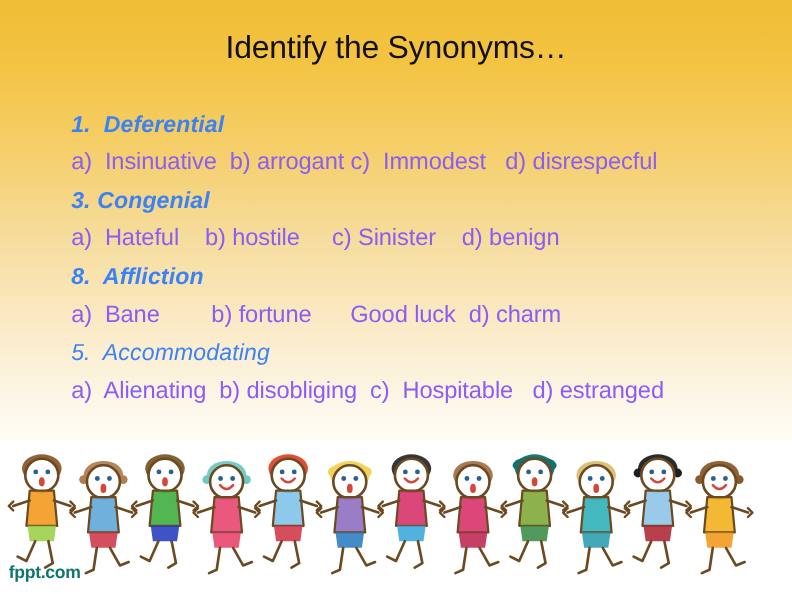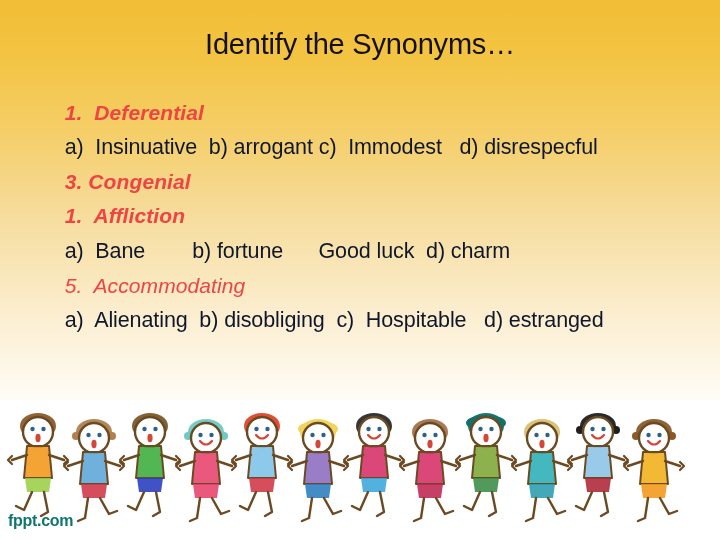--- a/index.html
+++ b/index.html
@@ -63,32 +63,32 @@
     width: 676px;
   }
   .line {
     height: 34.6px;
     line-height: 34.6px;
     white-space: pre;
     font-size: 22px;
     color: #120f0f;
   }
   .word {
-    color: #ef4444;
+    color: #3b82f6;
     font-style: italic;
     font-weight: bold;
     font-size: 21px;
     letter-spacing: 0.1px;
   }
   .word.light {
     font-weight: normal;
   }
   .opts {
     font-size: 21.5px;
-    color: #0f172a;
+    color: #8b5cf6;
     letter-spacing: -0.1px;
   }
 
   
   #kids {
     position: absolute;
     left: 0;
     top: 404px;
     width: 720px;
     height: 126px;
@@ -119,23 +119,26 @@
       <span class="word">1.  Deferential</span>
     </div>
     <div class="line">
       <span class="opts">a)  Insinuative  b) arrogant c)  Immodest   d) disrespecful</span>
     </div>
 
 
     <div class="line">
       <span class="word">3. Congenial</span>
     </div>
-
-    <div class="line">
-      <span class="word">1.  Affliction</span>
+    <div class="line">
+      <span class="opts">a)  Hateful    b) hostile     c) Sinister    d) benign</span>
+    </div>
+
+    <div class="line">
+      <span class="word">8.  Affliction</span>
     </div>
     <div class="line">
       <span class="opts">a)  Bane        b) fortune      Good luck  d) charm</span>
     </div>
 
     <div class="line">
       <span class="word light">5.  Accommodating</span>
     </div>
     <div class="line">
       <span class="opts">a)  Alienating  b) disobliging  c)  Hospitable   d) estranged</span>

